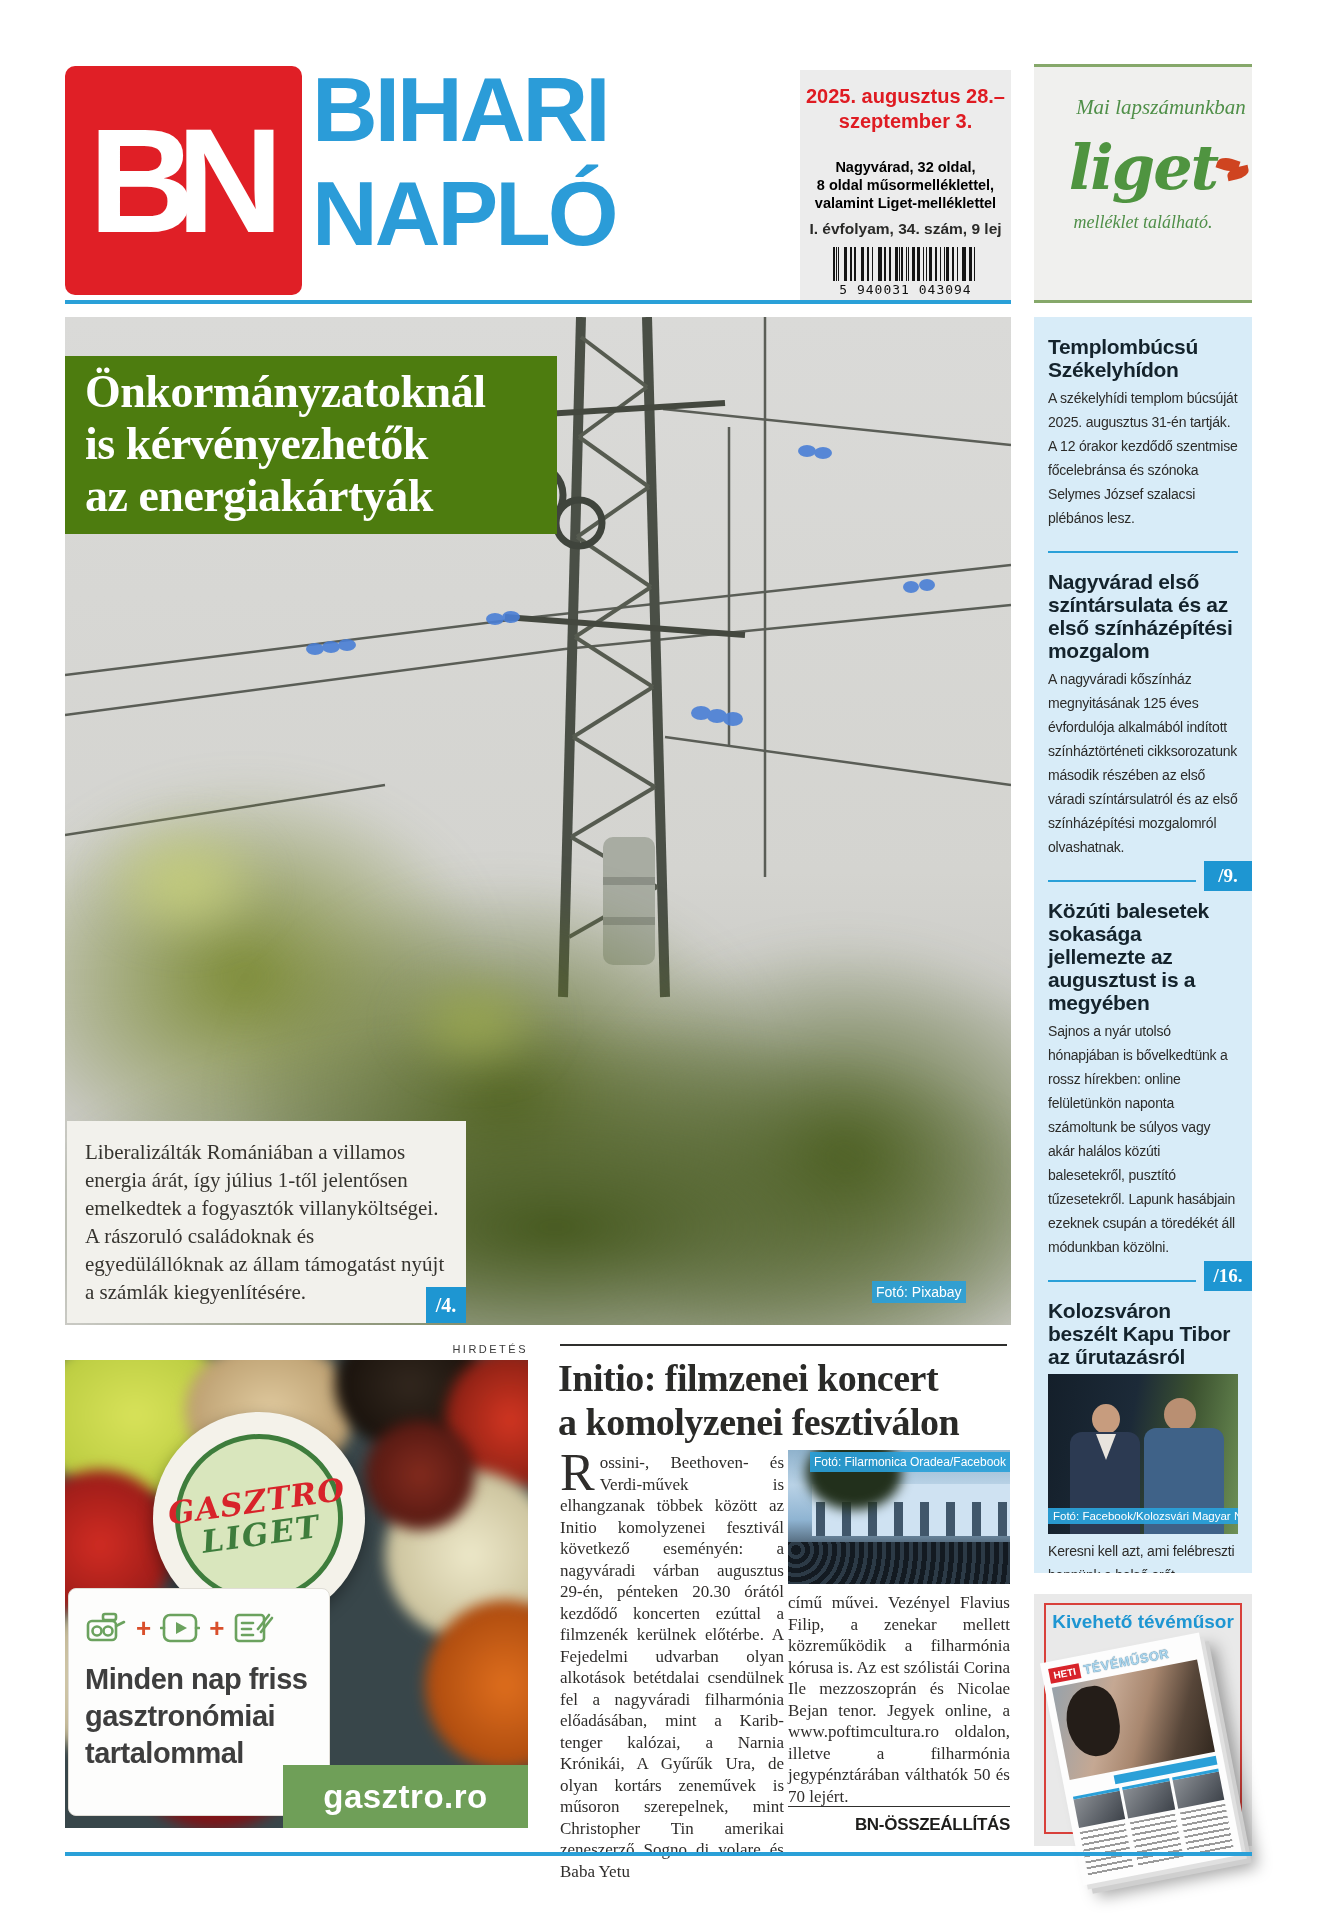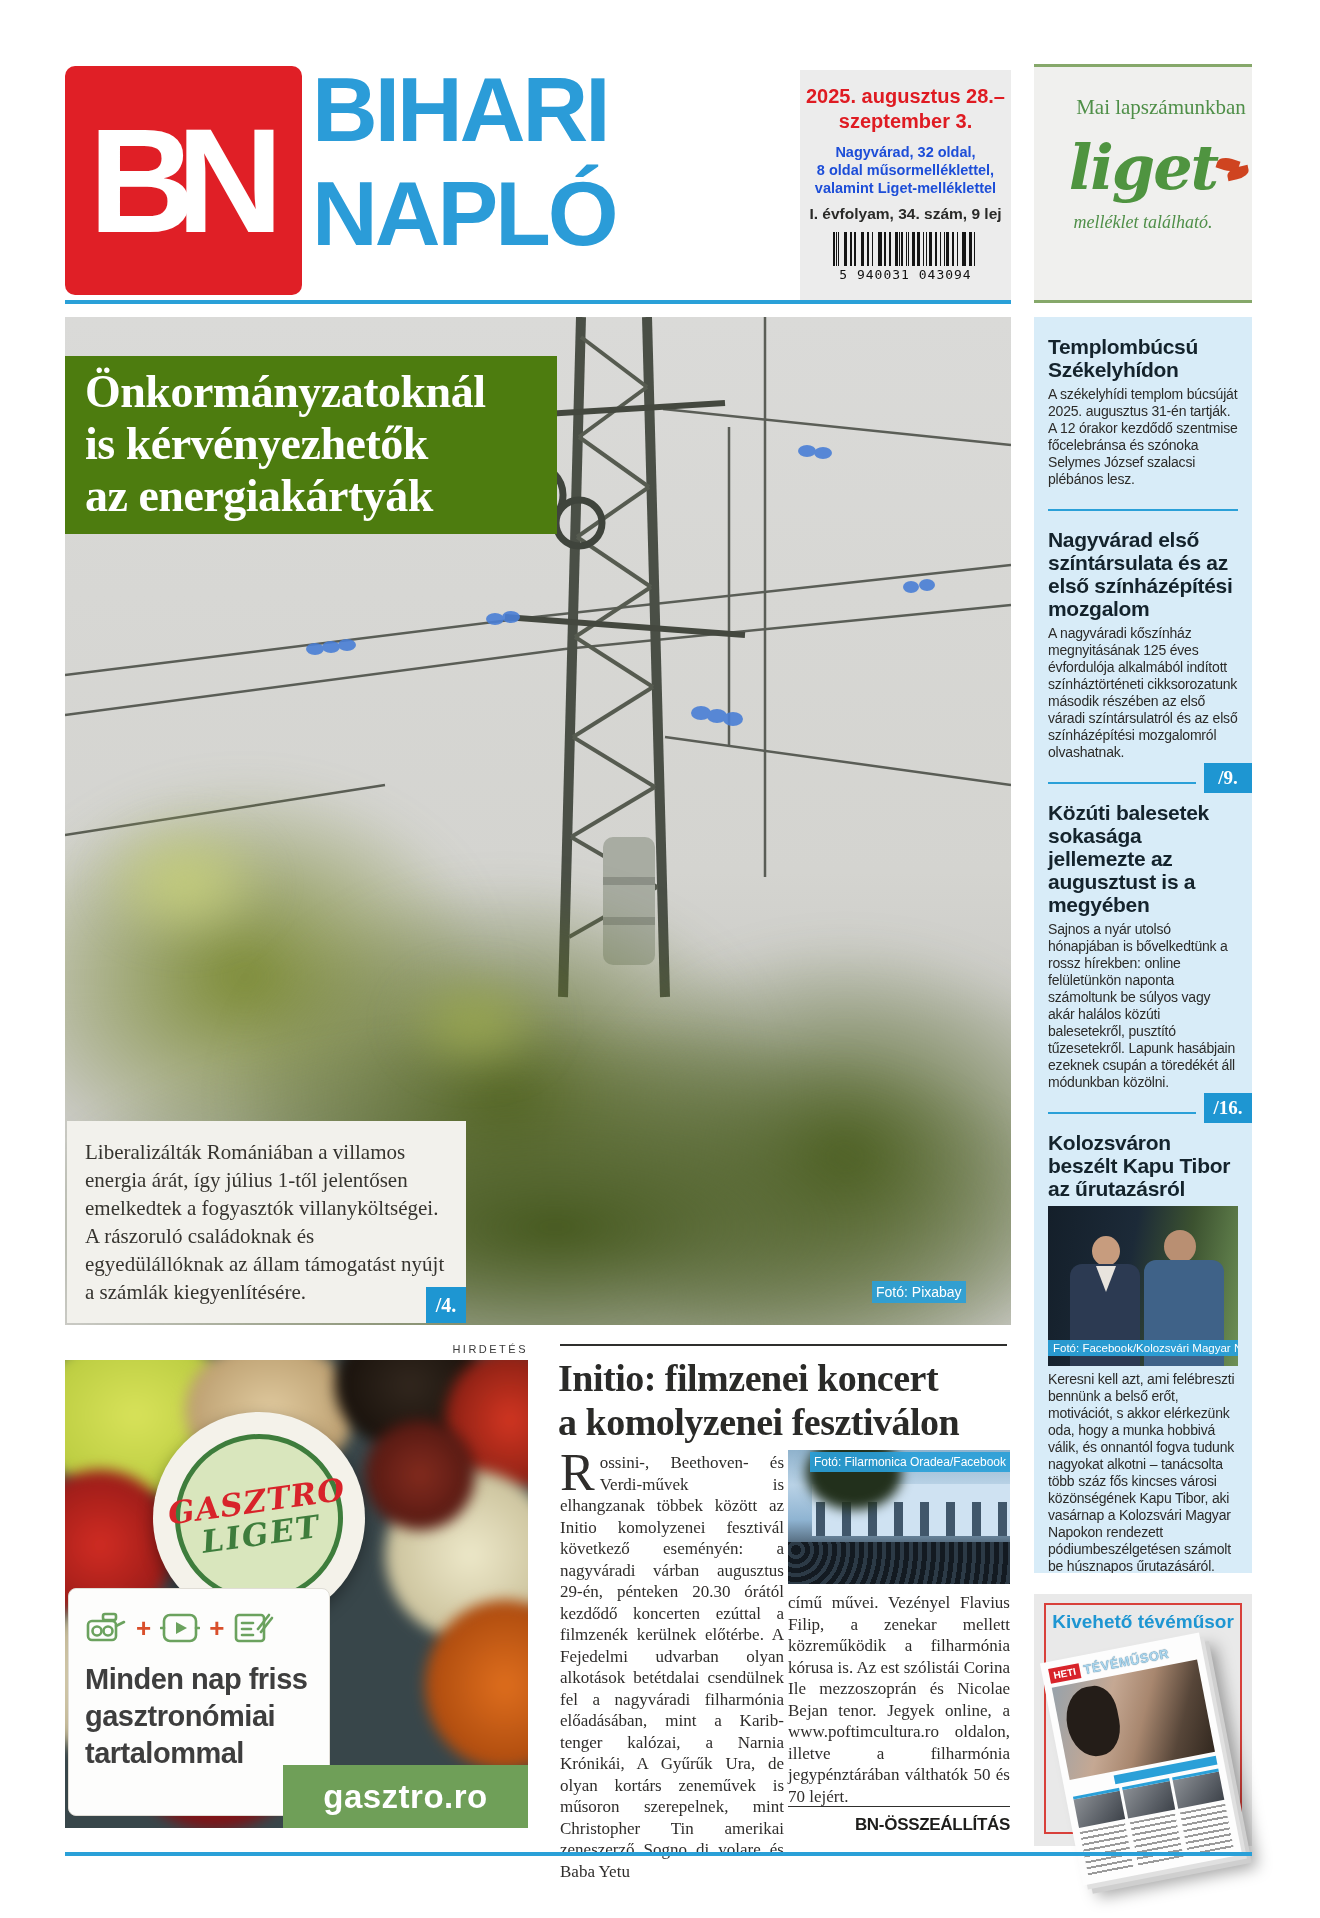--- a/index.html
+++ b/index.html
@@ -6,31 +6,31 @@
   body { width:1320px; height:1918px; background:#fff; font-family:"Liberation Sans", sans-serif; position:relative; }
   .page { position:absolute; inset:0; width:1320px; height:1918px; background:#fff; overflow:hidden; }
 
   
   .bn-logo { position:absolute; left:65px; top:66px; width:237px; height:229px; background:#e01f26; border-radius:10px;
     display:flex; align-items:center; justify-content:center; }
   .bn-logo span { color:#fff; font-weight:900; font-size:148px; letter-spacing:-0.13em; padding-right:14px; line-height:1; }
   .masthead-title { position:absolute; left:312px; top:58px; color:#2b9cd8; font-weight:800; font-size:91px; line-height:104px; letter-spacing:-3px; }
   .datebox { position:absolute; left:800px; top:70px; width:211px; height:231px; background:#ececec; text-align:center; padding-top:14px; }
   .datebox .d1 { color:#df1b22; font-weight:800; font-size:20px; line-height:25px; }
-  .datebox .info { margin-top:9px; color:#1d4ed8; font-weight:700; font-size:14.5px; line-height:18px; }
+  .datebox .info { margin-top:24px; color:#000000; font-weight:700; font-size:14.5px; line-height:18px; }
   .datebox .issue { margin-top:8px; color:#2a2a28; font-weight:700; font-size:15.5px; }
   .barcode { margin:9px auto 0; width:146px; height:34px;
     background:
       repeating-linear-gradient(90deg,#151515 0 2px,transparent 2px 5px,#151515 5px 6px,transparent 6px 11px,#151515 11px 14px,transparent 14px 17px),
       repeating-linear-gradient(90deg,transparent 0 3px,#151515 3px 4px,transparent 4px 9px); }
   .barcode-digits { font-family:"DejaVu Sans Mono", monospace; font-size:13px; color:#111; letter-spacing:1px; margin-top:1px; }
 
   .ligetbox { position:absolute; left:1034px; top:64px; width:218px; height:239px; background:#f0f0ee;
     border-top:3px solid #86a86a; border-bottom:3px solid #86a86a; text-align:center; }
-  .liget-kicker { margin-top:28px; font-family:"Liberation Serif", serif; color:#4f8f48; font-size:21px;padding-left:36px; }
+  .liget-kicker { margin-top:28px; font-family:"Liberation Serif", serif; font-style:italic; color:#4f8f48; font-size:21px;padding-left:36px; }
   .liget-logo { position:relative; margin-top:18px; display:inline-block; font-family:"DejaVu Serif", serif; font-style:italic; font-weight:700;
     color:#4f9440; font-size:62px; line-height:60px; letter-spacing:-2px; }
   .liget-leaf { position:absolute; right:-34px; top:18px; width:34px; height:26px; }
   .liget-leaf i { position:absolute; background:#cf4420; border-radius:60% 0 60% 0; display:block; }
   .liget-leaf i:nth-child(1){ left:0; top:2px; width:22px; height:13px; transform:rotate(18deg); }
   .liget-leaf i:nth-child(2){ left:10px; top:11px; width:22px; height:12px; transform:rotate(-12deg); }
   .liget-note { margin-top:14px; font-family:"Liberation Serif", serif; font-style:italic; color:#4f8f48; font-size:18px; }
 
   .rule-blue-top { position:absolute; left:65px; top:300px; width:946px; height:4px; background:#2aa0d8; }
 
@@ -46,21 +46,21 @@
   .headline-box div { color:#fff; font-family:"Liberation Serif", serif; font-weight:700; font-size:46px; line-height:52px; letter-spacing:-0.5px; }
 
   .leadbox { position:absolute; left:67px; top:1121px; width:399px; height:202px; background:#f2f1ec; padding:17px 18px; }
   .leadbox p { font-family:"Liberation Serif", serif; color:#36342f; font-size:21px; line-height:28px; }
   .lead-badge { position:absolute; right:0; bottom:0; width:40px; height:36px; background:#1e96d2; color:#fff;
     font-family:"Liberation Serif", serif; font-weight:700; font-size:20px; display:flex; align-items:center; justify-content:center; }
 
   
   .sidebar { position:absolute; left:1034px; top:317px; width:218px; height:1256px; background:#d8ecf8; padding:18px 14px 0; overflow:hidden; }
   .teaser-title { color:#14232c; font-weight:800; font-size:21px; line-height:23px; letter-spacing:-0.3px; }
-  .teaser-body { margin-top:5px; color:#2c2b29; font-size:14px; line-height:17px; letter-spacing:-0.2px; }
+  .teaser-body { margin-top:5px; color:#2c2b29; font-size:14px; line-height:24px; letter-spacing:-0.2px; }
   .teaser-foot { position:relative; height:30px; margin-top:2px; margin-bottom:8px; }
   .teaser-foot .line { position:absolute; left:0; right:0; bottom:9px; height:2px; background:#2aa0d8; }
   .teaser-foot.badged .line { right:42px; }
   .teaser-badge { position:absolute; right:-14px; bottom:0; width:48px; height:30px; background:#1e96d2; color:#fff;
     font-family:"Liberation Serif", serif; font-weight:700; font-size:19px; display:flex; align-items:center; justify-content:center; }
   .kapu-photo { position:relative; width:190px; height:160px; margin-top:6px; overflow:hidden;
     background:linear-gradient(100deg,#141f2a 0%,#1c2a38 42%,#3c5230 68%,#6e9156 100%); }
   .kapu-photo .head { position:absolute; border-radius:50%; }
   .kapu-photo .body { position:absolute; border-radius:12px 12px 0 0; }
   .kapu-caption { position:absolute; left:0; bottom:10px; background:rgba(42,160,216,.95); color:#fff; font-size:11.5px; padding:2px 5px; white-space:nowrap; }

